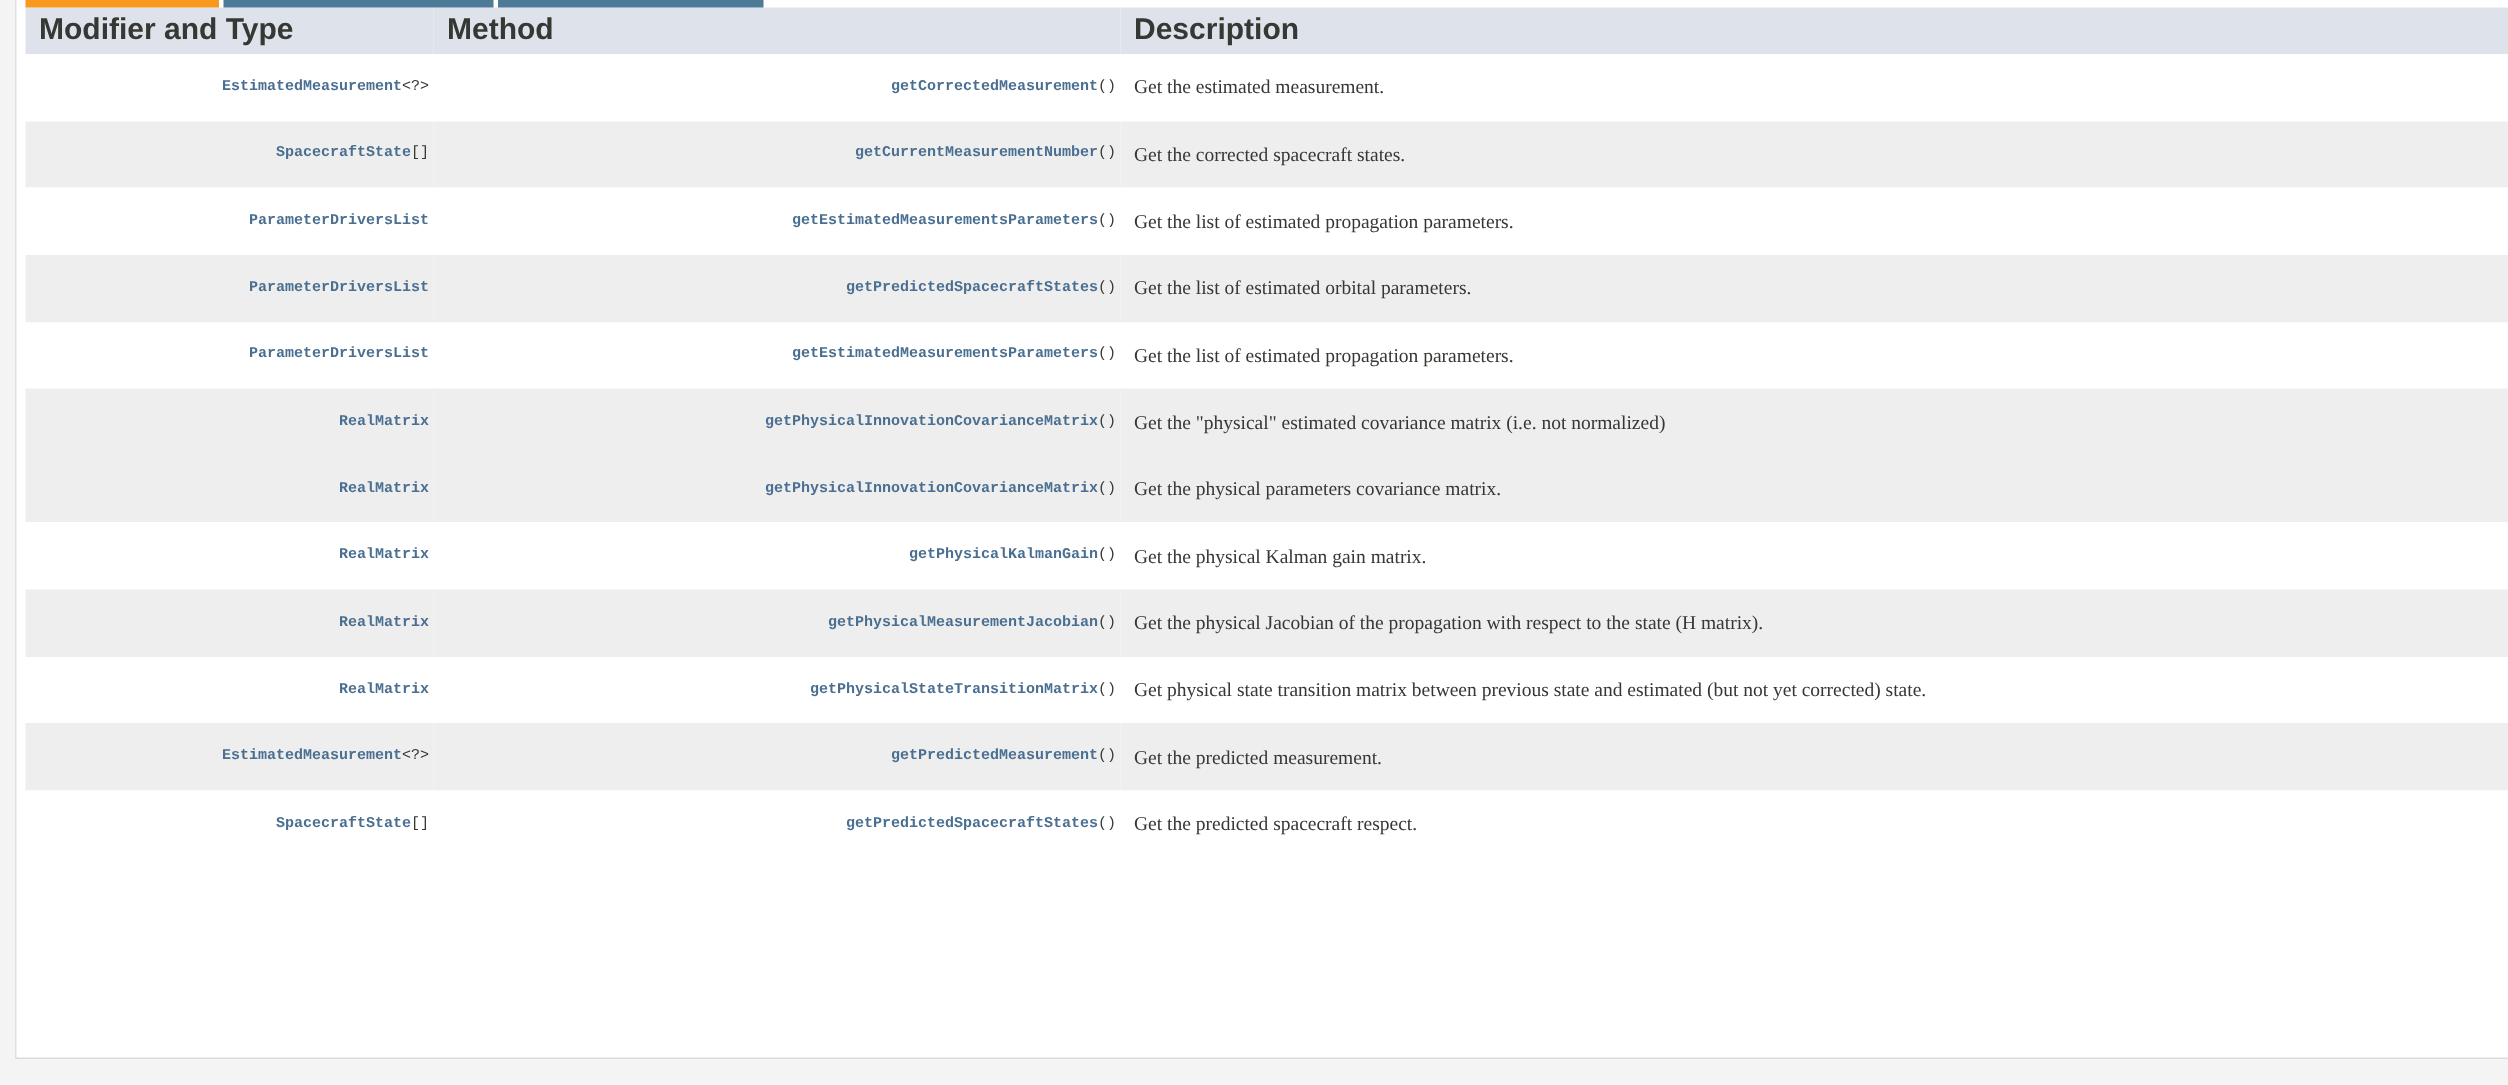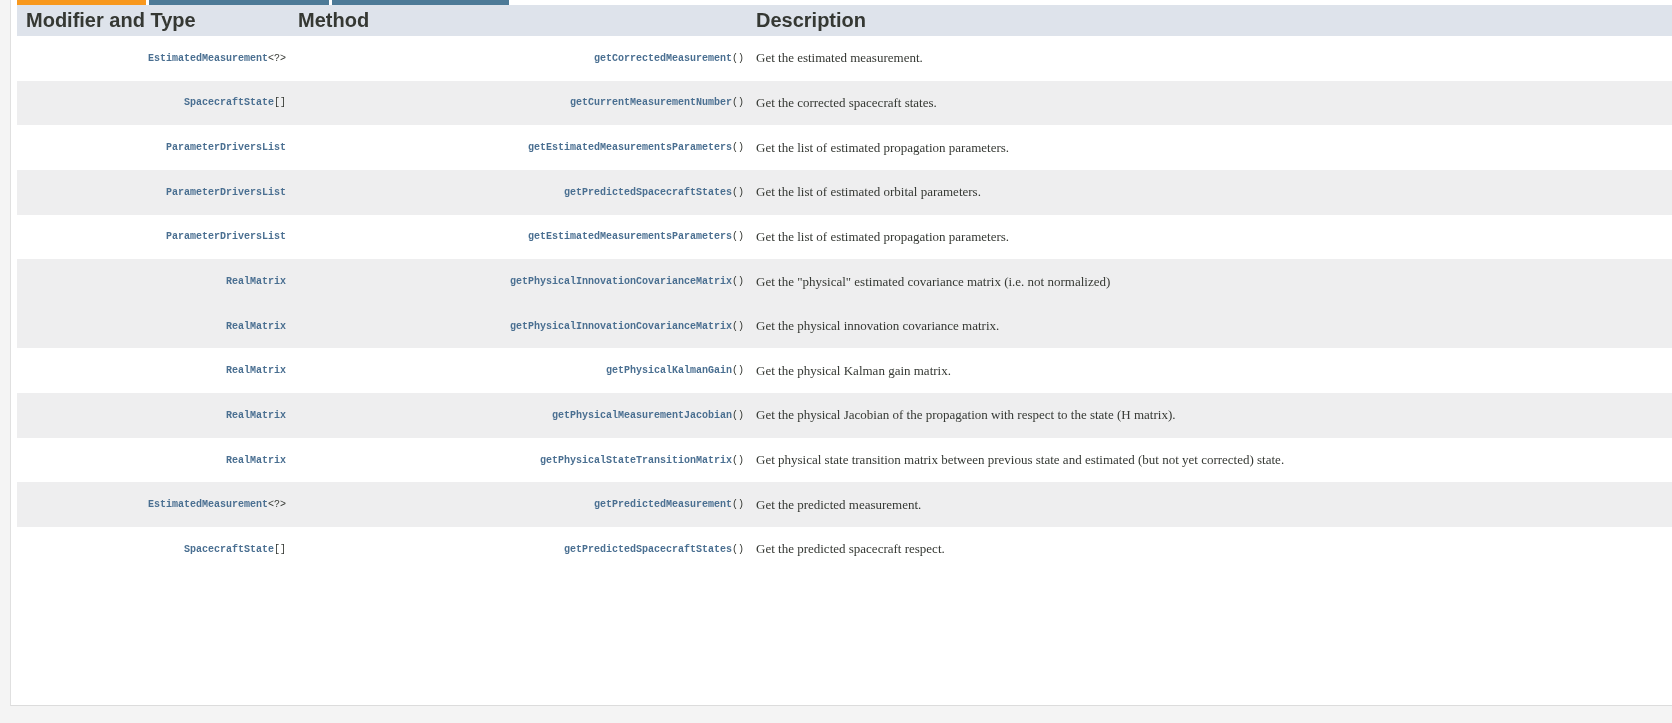--- a/index.html
+++ b/index.html
@@ -126,21 +126,21 @@
     <td class="desc">Get the list of estimated propagation parameters.</td>
   </tr>
           <tr class="row-gray">
     <td class="code"><a class="member-link">RealMatrix</a><span></span></td>
     <td class="code"><a class="member-link">getPhysicalInnovationCovarianceMatrix</a><span>()</span></td>
     <td class="desc">Get the "physical" estimated covariance matrix (i.e. not normalized)</td>
   </tr>
           <tr class="row-gray">
     <td class="code"><a class="member-link">RealMatrix</a><span></span></td>
     <td class="code"><a class="member-link">getPhysicalInnovationCovarianceMatrix</a><span>()</span></td>
-    <td class="desc">Get the physical innovation covariance matrix.</td>
+    <td class="desc">Get the physical parameters covariance matrix.</td>
   </tr>
           <tr class="row-white">
     <td class="code"><a class="member-link">RealMatrix</a><span></span></td>
     <td class="code"><a class="member-link">getPhysicalKalmanGain</a><span>()</span></td>
     <td class="desc">Get the physical Kalman gain matrix.</td>
   </tr>
           <tr class="row-gray">
     <td class="code"><a class="member-link">RealMatrix</a><span></span></td>
     <td class="code"><a class="member-link">getPhysicalMeasurementJacobian</a><span>()</span></td>
     <td class="desc">Get the physical Jacobian of the propagation with respect to the state (H matrix).</td>

